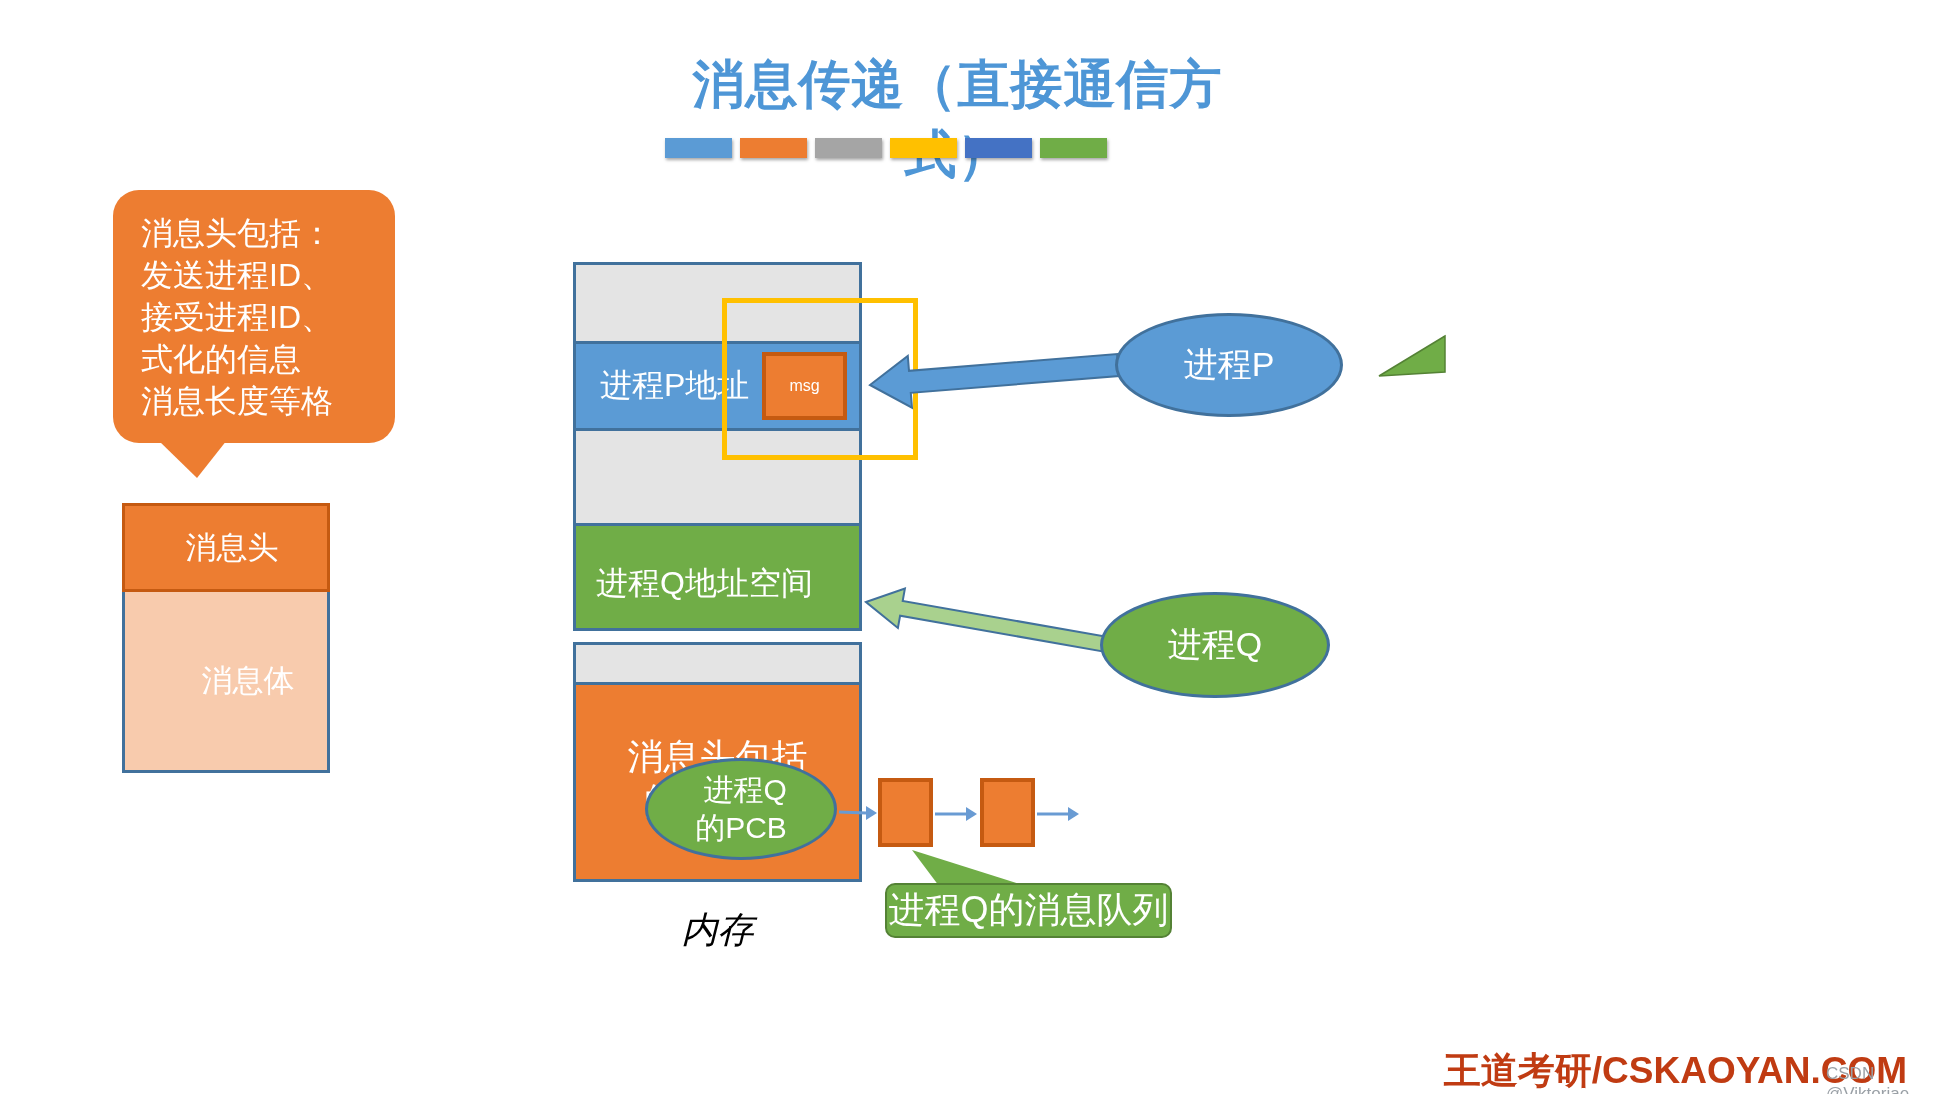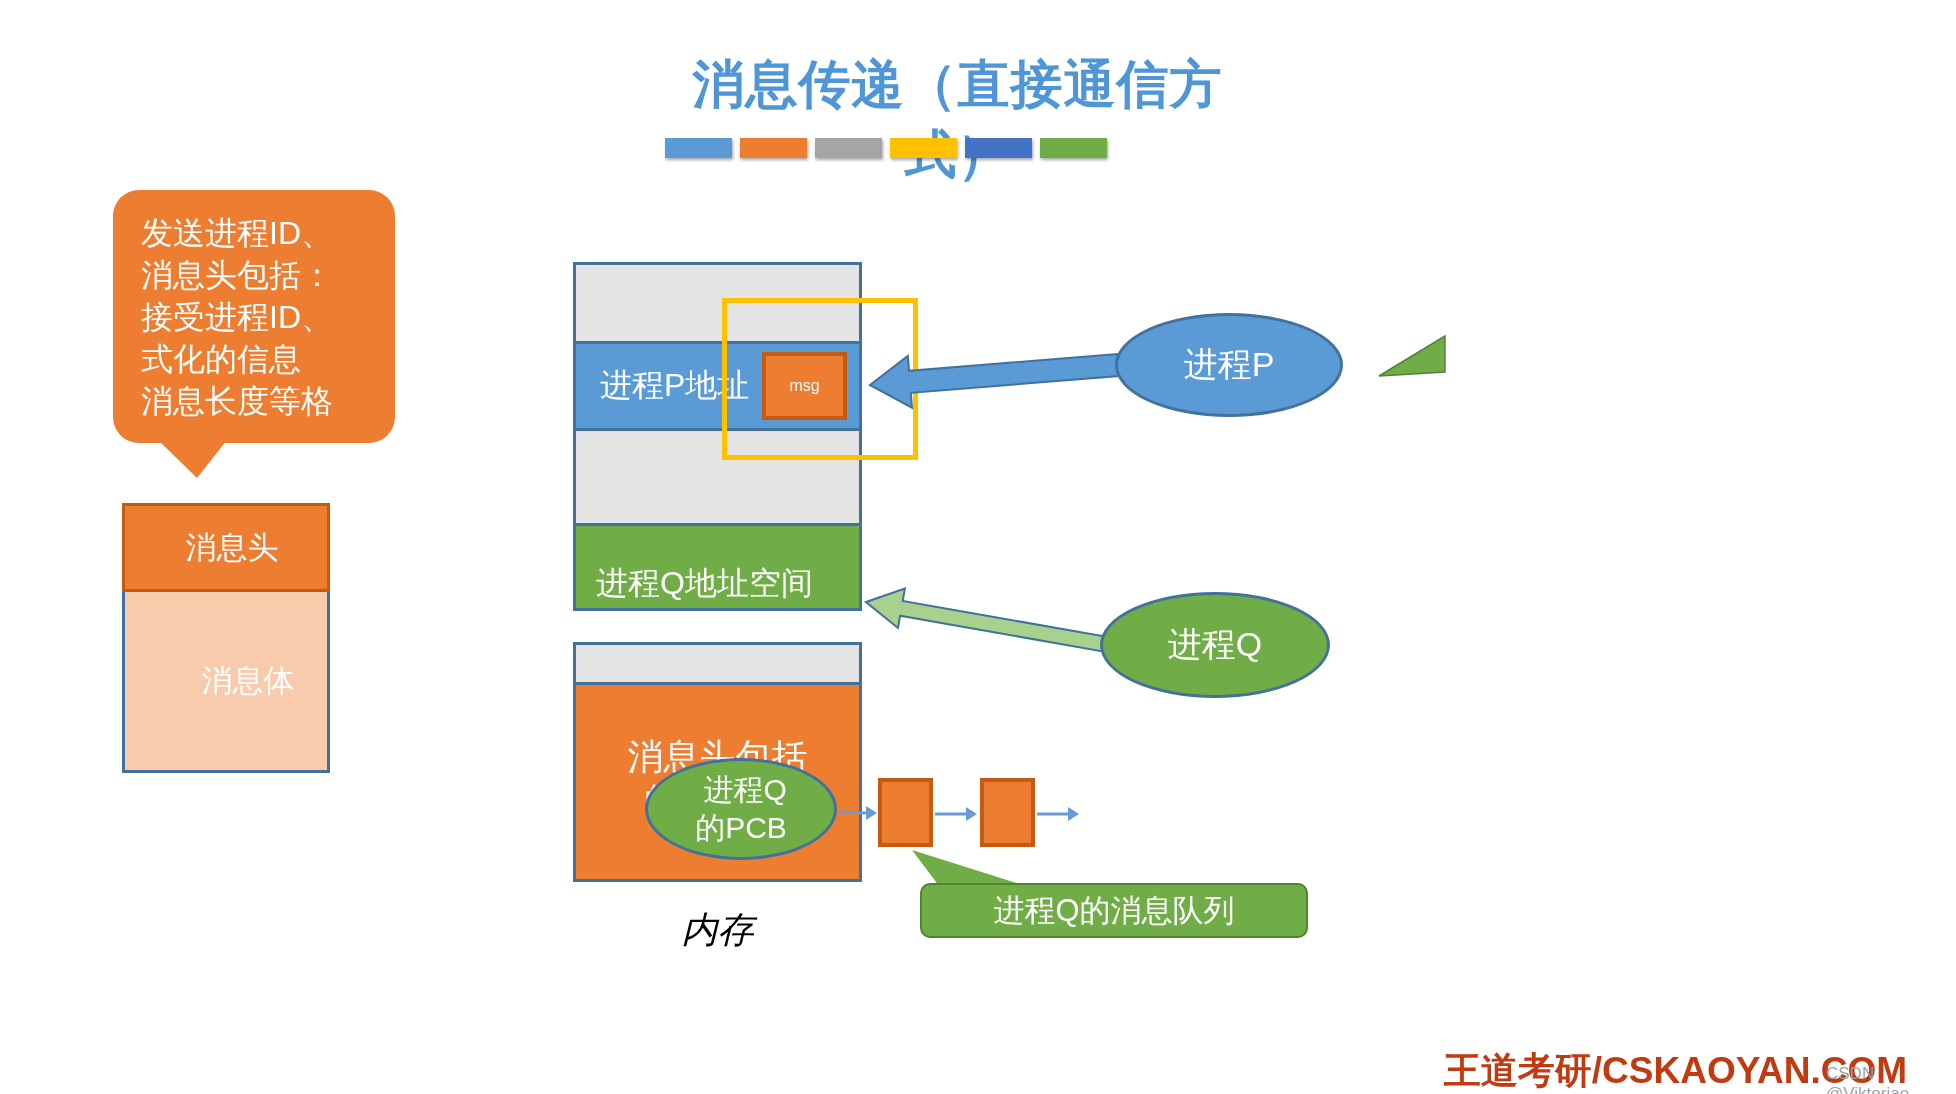--- a/index.html
+++ b/index.html
@@ -29,21 +29,21 @@
   .msg-head{position:absolute;left:122px;top:503px;width:208px;height:89px;background:var(--orange);
     border:3px solid var(--orange-border);color:#fff;font-size:31px;display:flex;align-items:center;justify-content:center;padding-left:12px;}
   .msg-body{position:absolute;left:122px;top:592px;width:208px;height:181px;background:var(--peach);
     border:3px solid var(--blue-border);border-top:none;color:#fff;font-size:31px;display:flex;align-items:center;justify-content:center;padding-left:44px;}
 
   
   .mem-sec{position:absolute;left:573px;width:289px;border:3px solid var(--blue-border);}
   .sec-gray1{top:262px;height:82px;background:var(--gray-fill);}
   .sec-blue {top:341px;height:90px;background:var(--blue);z-index:1;}
   .sec-gray2{top:428px;height:98px;background:var(--gray-fill);}
-  .sec-green{top:523px;height:88px;background:var(--green);z-index:1;padding-left:6px;}
+  .sec-green{top:523px;height:108px;background:var(--green);z-index:1;padding-left:6px;}
   .sec-gray3{top:642px;height:43px;background:var(--gray-fill);}
   .sec-orange{top:682px;height:200px;background:var(--orange);z-index:1;}
   .sec-blue .lbl{position:absolute;left:24px;top:0;height:84px;display:flex;align-items:center;color:#fff;font-size:32px;}
   .sec-green .lbl{position:absolute;left:20px;top:0;height:116px;display:flex;align-items:center;color:#fff;font-size:32px;}
   .kernel-l1{position:absolute;left:0;width:100%;top:48px;text-align:center;color:#fff;font-size:36px;}
   .kernel-l2{position:absolute;left:68px;top:92px;color:#fff;font-size:36px;}
   .mem-caption{position:absolute;left:573px;top:906px;width:289px;text-align:center;color:#000;
     font-family:"Liberation Serif","DejaVu Serif",serif;font-size:36px;font-style:italic;}
 
   
@@ -55,21 +55,21 @@
   .ellipse{position:absolute;border-radius:50%;border:3px solid var(--blue-border);
     display:flex;align-items:center;justify-content:center;color:#fff;text-align:right;z-index:4;}
   .ell-p{left:1115px;top:313px;width:228px;height:104px;background:var(--blue);font-size:34px;}
   .ell-q{left:1100px;top:592px;width:230px;height:106px;background:var(--green);font-size:34px;}
   .ell-pcb{left:645px;top:758px;width:192px;height:102px;background:var(--green);font-size:30px;line-height:38px;z-index:5;}
 
   
   .callout{position:absolute;background:var(--green);border:2px solid var(--green-border);
     color:#fff;display:flex;align-items:center;justify-content:center;z-index:4;}
   .callout-send{left:1438px;top:302px;width:407px;height:88px;border-radius:14px;font-size:33px;}
-  .callout-queue{left:885px;top:883px;width:388px;height:55px;border-radius:10px;font-size:31px;margin-left:35px;}
+  .callout-queue{left:885px;top:883px;width:287px;height:55px;border-radius:10px;font-size:36px;}
 
   
   .q-square{position:absolute;top:778px;width:55px;height:69px;background:var(--orange);
     border:4px solid var(--orange-border);z-index:4;}
   .q-sq1{left:878px;} .q-sq2{left:980px;}
 
   
   .overlay{position:absolute;left:0;top:0;width:1956px;height:1094px;z-index:3;pointer-events:none;}
 
   
@@ -85,22 +85,22 @@
   <div class="title-bars">
       <div class="tbar" style="background: rgb(91, 155, 213);"></div>
       <div class="tbar" style="background: rgb(237, 125, 49);"></div>
       <div class="tbar" style="background: rgb(165, 165, 165);"></div>
       <div class="tbar" style="background: rgb(255, 192, 0);"></div>
       <div class="tbar" style="background: rgb(68, 114, 196);"></div>
       <div class="tbar" style="background: rgb(112, 173, 71);"></div>
     </div>
 
   <div class="bubble">
+    <div>消息头包括：</div>
     <div>发送进程ID、</div>
-    <div>消息头包括：</div>
     <div>接受进程ID、</div>
     <div>式化的信息</div>
     <div>消息长度等格</div>
   </div>
 
   <div class="msg-head">消息头</div>
   <div class="msg-body">消息体</div>
 
   <div class="mem-sec sec-gray1"></div>
   <div class="mem-sec sec-blue">

